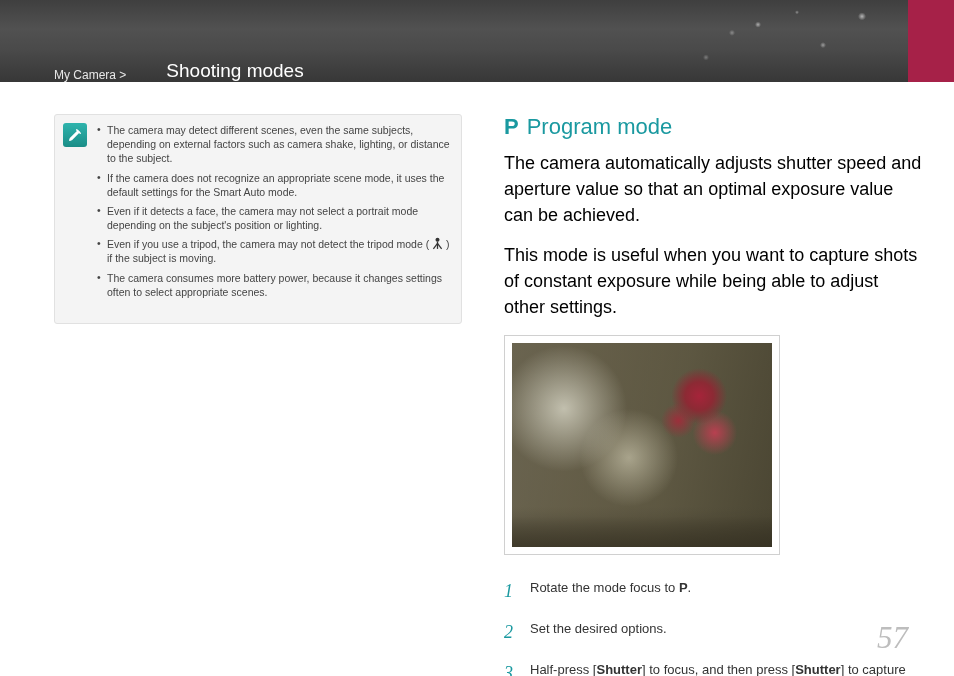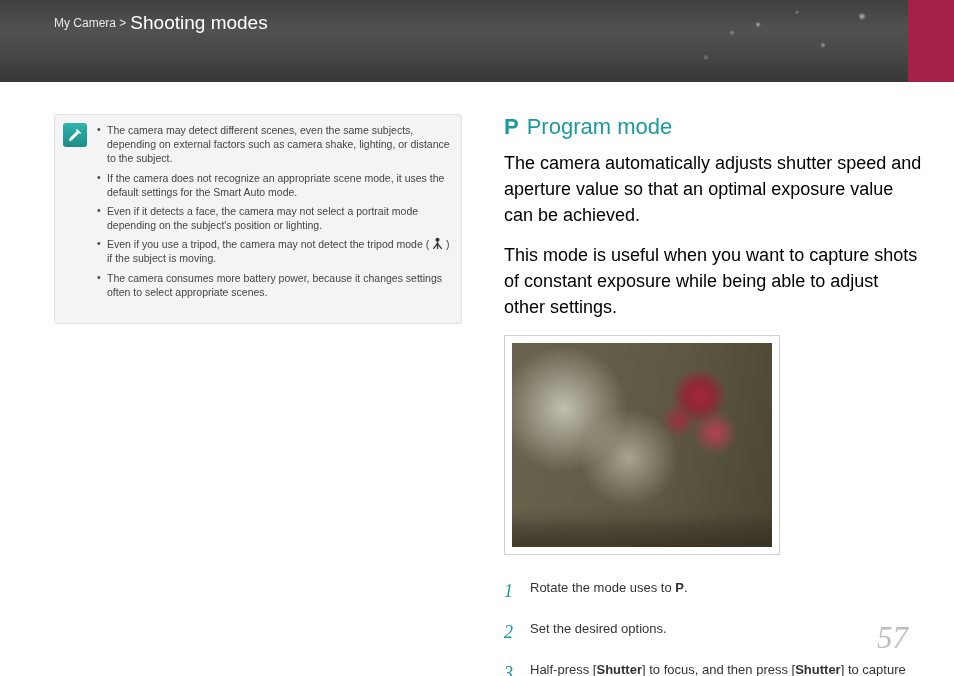--- a/index.html
+++ b/index.html
@@ -11,21 +11,22 @@
     color: #333;
     position: relative;
     overflow: hidden;
   }
   .header {
     height: 82px;
     background: linear-gradient(to bottom, #3f3f3f 0%, #515151 35%, #4a4a4a 60%, #373737 100%);
     position: relative;
     padding: 0 54px;
     display: flex;
-    align-items: flex-start;
+    align-items: flex-end;
+    gap: 36px;
   }
   .header .accent {
     position: absolute;
     right: 0; top: 0;
     width: 46px; height: 82px;
     background: #a62148;
   }
   .header .sparkles {
     position: absolute;
     right: 40px;
@@ -242,21 +243,21 @@
     <p class="body-text">This mode is useful when you want to capture shots of constant exposure while being able to adjust other settings.</p>
 
     <div class="photo-frame">
       <div class="photo-inner"></div>
     </div>
 
     <ol class="steps">
       <li>
         <span class="num">1</span>
         <span class="txt">
-          <span>Rotate the mode uses to </span><span class="mode-p">P</span><span>.</span>
+          <span>Rotate the mode focus to </span><span class="mode-p">P</span><span>.</span>
         </span>
       </li>
       <li>
         <span class="num">2</span>
         <span class="txt">Set the desired options.</span>
       </li>
       <li>
         <span class="num">3</span>
         <span class="txt">
           <span>Half-press [</span><b>Shutter</b><span>] to focus, and then press [</span><b>Shutter</b><span>] to capture the photo.</span>

